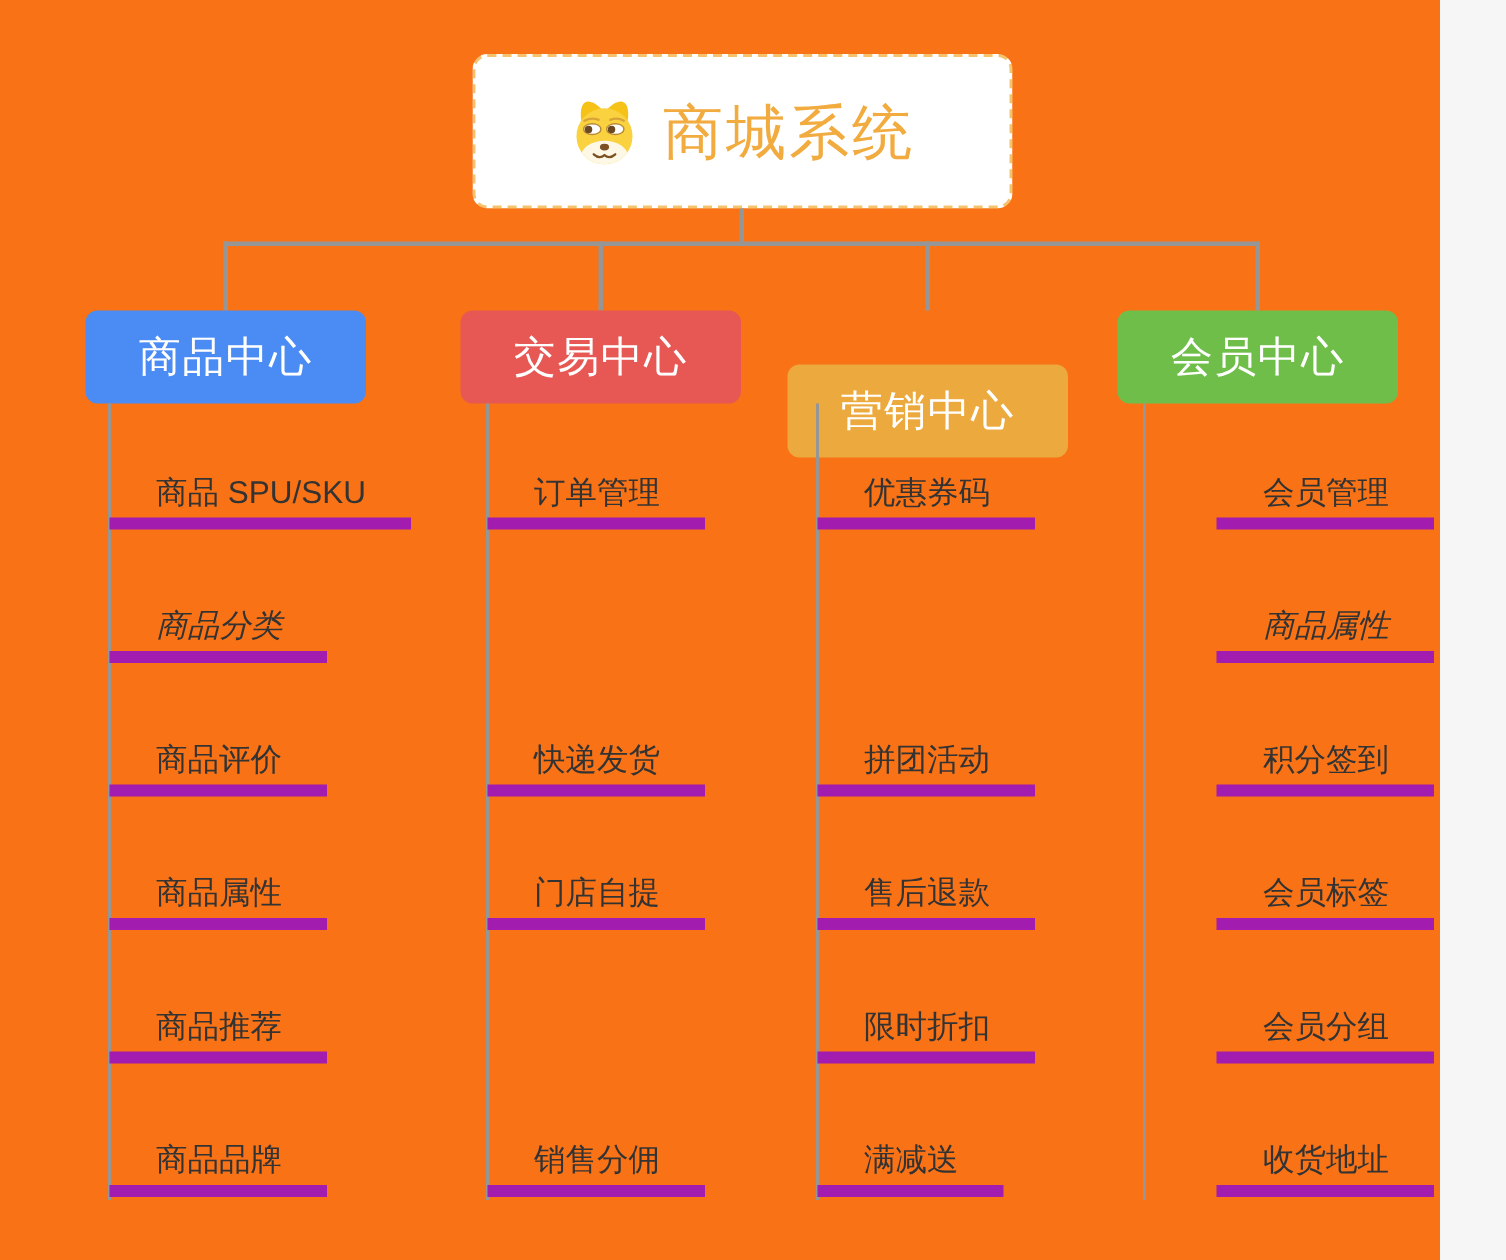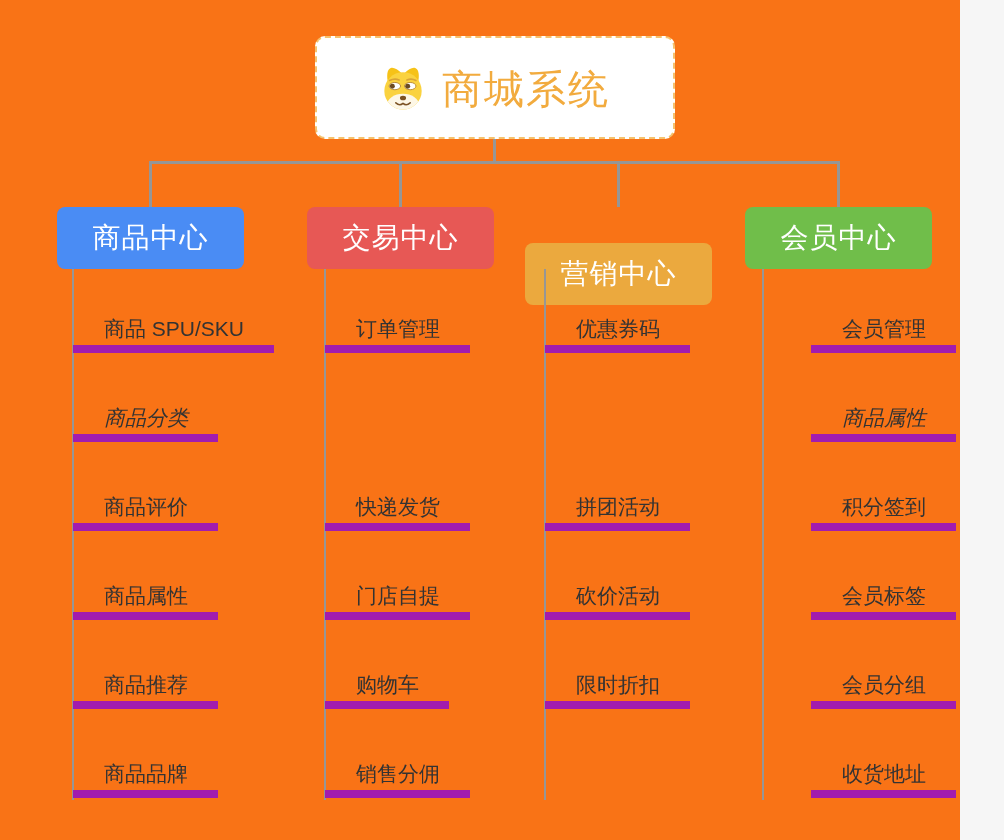--- a/index.html
+++ b/index.html
@@ -117,27 +117,27 @@
   <div class="topic c0 r0">商品 SPU/SKU</div>
   <div class="topic c0 r1">商品分类</div>
   <div class="topic c0 r2">商品评价</div>
   <div class="topic c0 r3">商品属性</div>
   <div class="topic c0 r4">商品推荐</div>
   <div class="topic c0 r5">商品品牌</div>
 
   <div class="topic c1 r0">订单管理</div>
   <div class="topic c1 r2">快递发货</div>
   <div class="topic c1 r3">门店自提</div>
-  <div class="topic c1 r4">购物车</div>
   <div class="topic c1 r5">销售分佣</div>
 
   <div class="topic c2 r0">优惠券码</div>
   <div class="topic c2 r2">拼团活动</div>
-  <div class="topic c2 r3">砍价活动</div>
+  <div class="topic c2 r3">售后退款</div>
   <div class="topic c2 r4">限时折扣</div>
+  <div class="topic c2 r5">满减送</div>
 
   <div class="topic c3 r0">会员管理</div>
   <div class="topic c3 r1">商品属性</div>
   <div class="topic c3 r2">积分签到</div>
   <div class="topic c3 r3">会员标签</div>
   <div class="topic c3 r5">收货地址</div>
   <div class="topic c3 r4">会员分组</div>
 
 </div>
 

